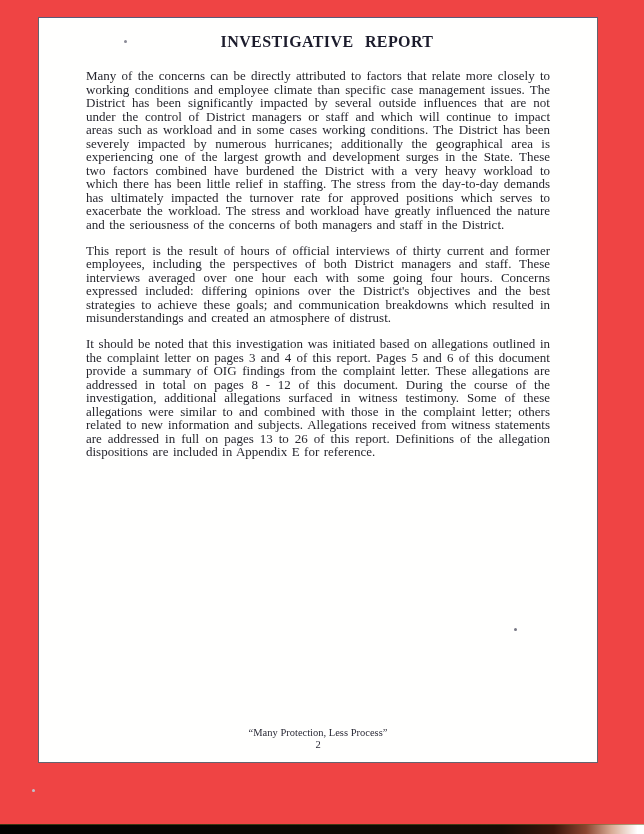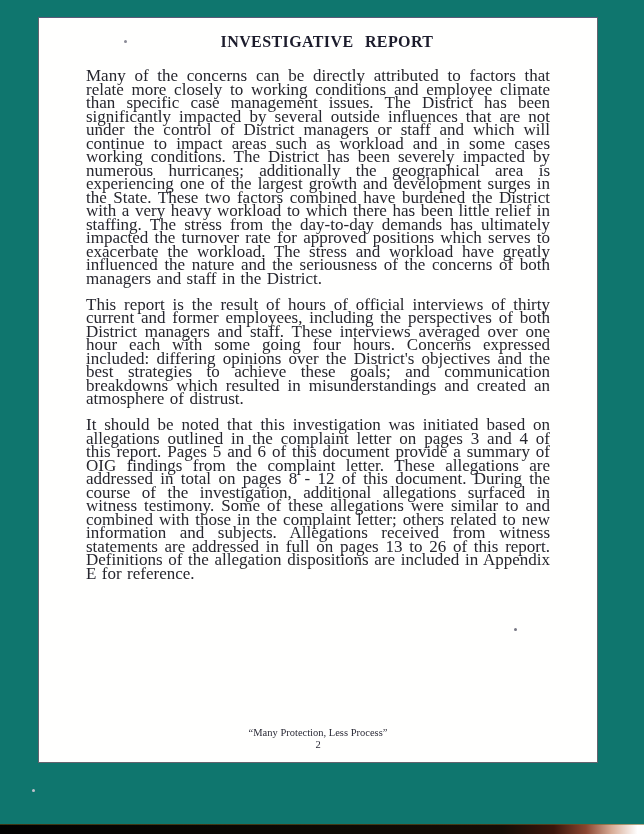--- a/index.html
+++ b/index.html
@@ -10,21 +10,21 @@
   body {
     width: 644px;
     height: 834px;
     position: relative;
     overflow: hidden;
     font-family: "Liberation Serif", "DejaVu Serif", serif;
   }
   .scan {
     position: absolute;
     inset: 0;
-    background: #0f766e;
+    background: #ef4444;
   }
   .page-frame {
     position: absolute;
     left: 38px;
     top: 17px;
     width: 558px;
     height: 744px;
     border: 1px solid #63636e;
     border-top-color: #5a5a78;
     box-sizing: content-box;
@@ -40,21 +40,21 @@
     letter-spacing: 0.4px;
     word-spacing: 7px;
     color: #1c1c2c;
   }
   .body-text {
     margin-top: 18px;
     padding: 0 47px 0 47px;
   }
   .body-text p {
     margin: 0 0 12.5px 0;
-    font-size: 17px;
+    font-size: 13px;
     line-height: 13.5px;
     text-align: justify;
     word-spacing: 1.2px;
     color: #26262e;
   }
   .page-footer {
     position: absolute;
     left: 0;
     right: 0;
     bottom: 11px;

